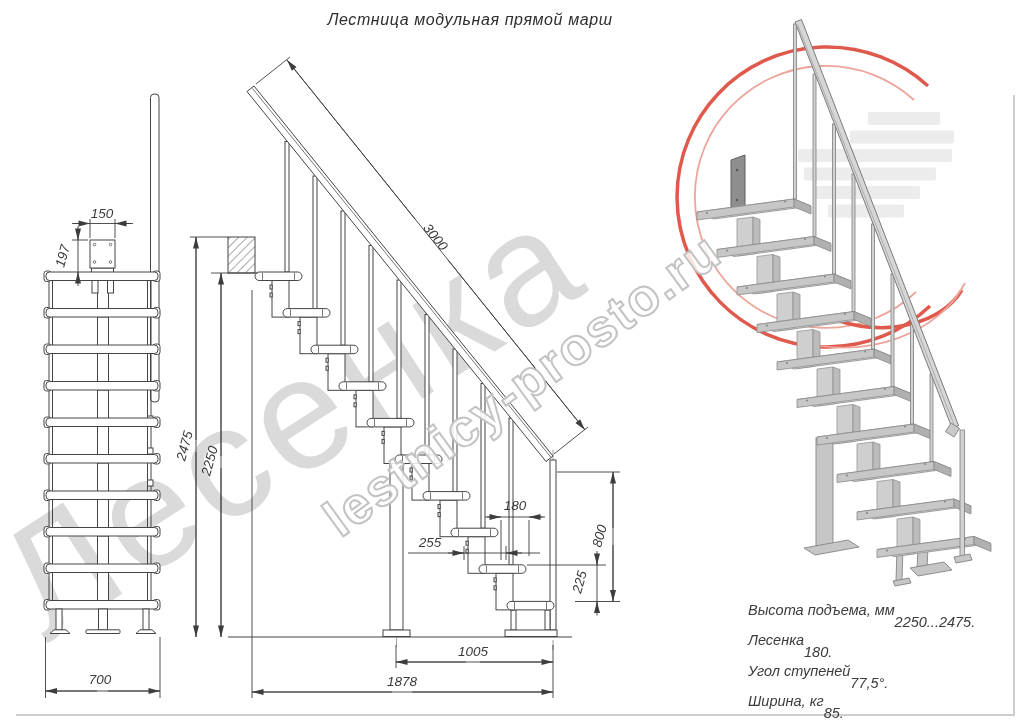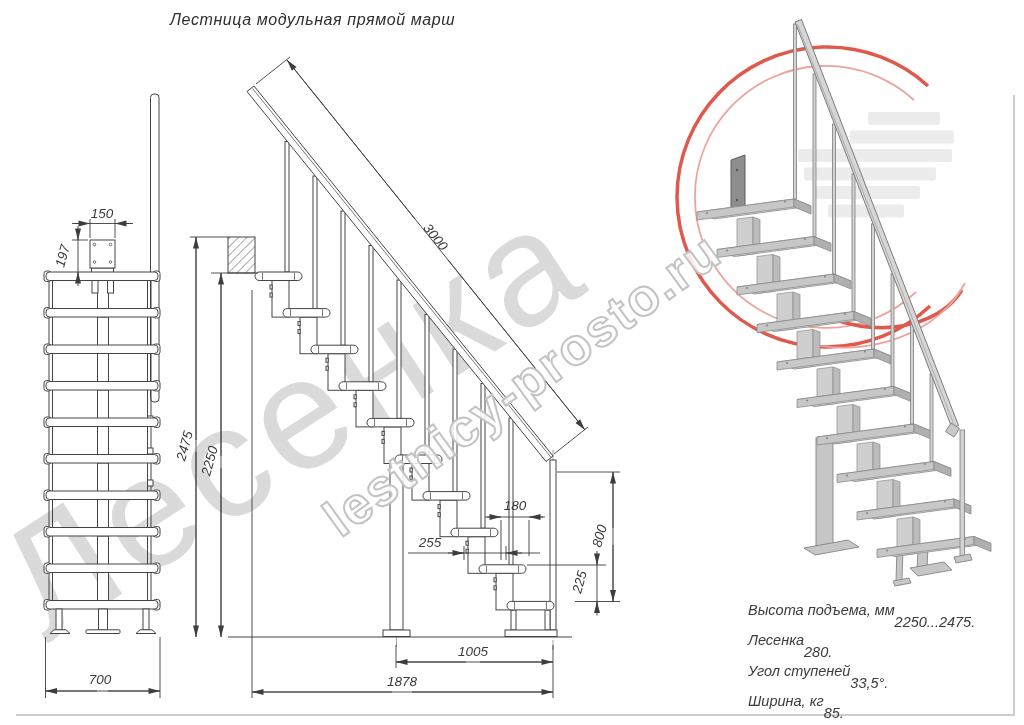--- a/index.html
+++ b/index.html
@@ -1,18 +1,18 @@
 <!DOCTYPE html>
 <html><head>
 <meta charset="utf-8">
 <style>
   html,body{margin:0;padding:0;background:#fff;}
   .page{position:relative;width:1024px;height:725px;background:#ffffff;overflow:hidden;
         font-family:"Liberation Sans",sans-serif;}
-  .title{position:absolute;left:170px;top:11px;width:600px;text-align:left;
+  .title{position:absolute;left:170px;top:11px;width:600px;text-align:center;
          font-style:italic;font-size:16px;letter-spacing:.6px;color:#2e2e2e;}
   .wm-big{position:absolute;left:16px;top:518px;font-size:158px;font-weight:400;
           color:#dadada;letter-spacing:7px;white-space:nowrap;
           transform:rotate(-33deg);transform-origin:0 50%;z-index:1;line-height:1;}
   .wm-site{position:absolute;left:330px;top:498px;font-size:52px;font-weight:700;
            color:rgba(255,255,255,.85);-webkit-text-stroke:2px #c3c3c3;letter-spacing:2px;
            white-space:nowrap;transform:rotate(-36deg);transform-origin:0 50%;z-index:3;line-height:1;}
   svg.drawing{position:absolute;left:0;top:0;z-index:2;}
   svg .ln{stroke:#444;stroke-width:1;fill:none;}
   svg .thin{stroke:#555;stroke-width:.8;fill:none;}
@@ -327,25 +327,25 @@
 
   <div class="wm-site">lestnicy-prosto.ru</div>
 
   <div class="specs">
     <div class="spec-row">
       <span class="spec-label">Высота подъема, мм</span>
       <span class="spec-value">2250...2475.</span>
     </div>
     <div class="spec-row">
       <span class="spec-label">Лесенка</span>
-      <span class="spec-value">280.</span>
+      <span class="spec-value">180.</span>
     </div>
     <div class="spec-row">
       <span class="spec-label">Угол ступеней</span>
-      <span class="spec-value">33,5°.</span>
+      <span class="spec-value">77,5°.</span>
     </div>
     <div class="spec-row">
       <span class="spec-label">Ширина, кг</span>
       <span class="spec-value">85.</span>
     </div>
   </div>
 
   <div class="edge-r"></div>
   <div class="edge-b"></div>
 </div>

